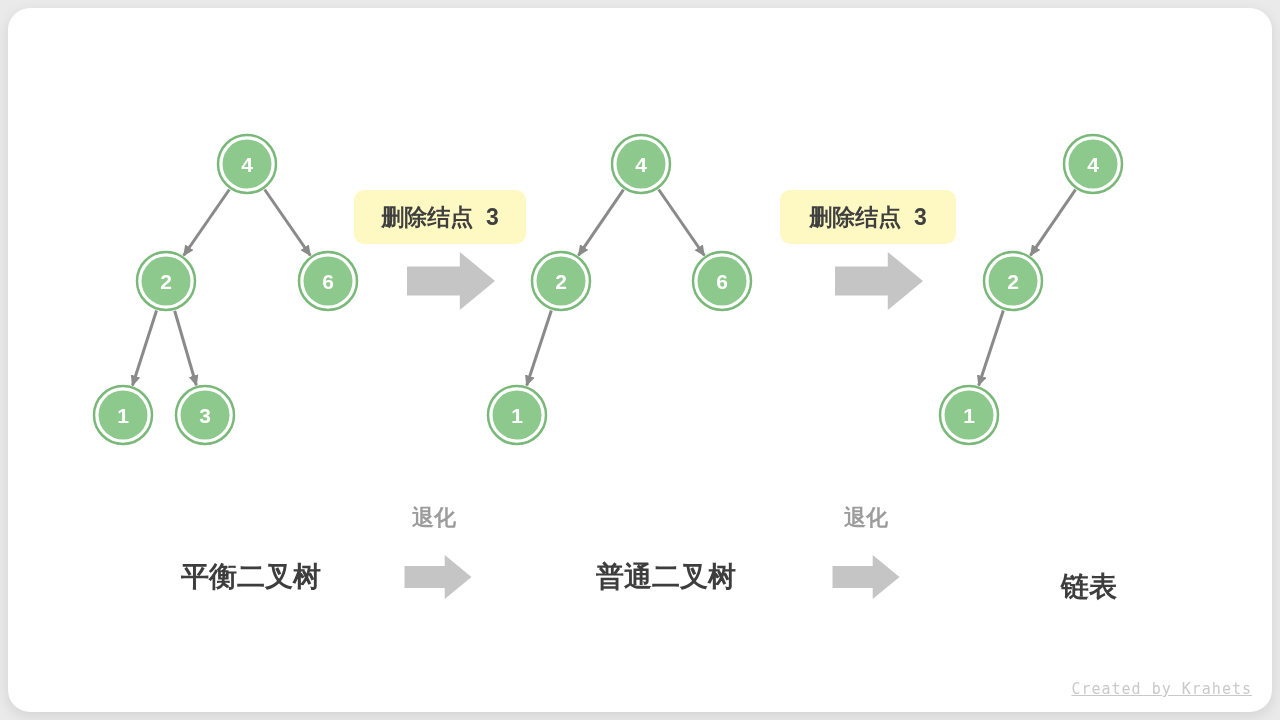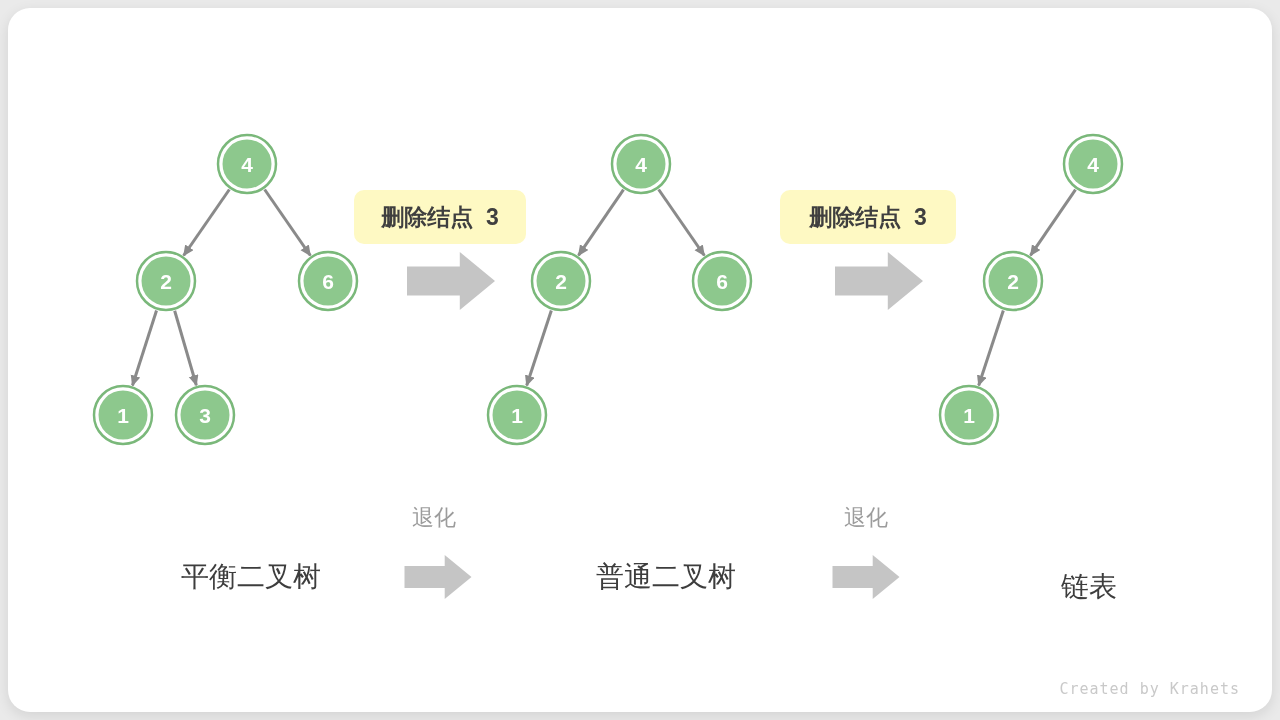--- a/index.html
+++ b/index.html
@@ -29,35 +29,36 @@
     display:flex;align-items:center;justify-content:center;
     background:#fef9c3;
     border-radius:10px;
     color:#3f3f3f;
     font-size:23px;
     font-weight:bold;
   }
   .degrade{
     color:#9c9c9c;
     font-size:22px;
-    font-weight:normal;
+    font-weight:bold;
   }
   .caption{
     color:#3d3d3d;
     font-size:28px;
-    font-weight:normal;
+    font-weight:bold;
   }
   .watermark{
     position:absolute;
-    right:40px;
+    right:28px;
     bottom:22px;
     color:#c9c9c9;
     font-family:"DejaVu Sans Mono","Liberation Mono",monospace;
     font-size:15px;
     letter-spacing:1px;
+    text-decoration:underline;
   }
 </style>
 </head>
 <body>
 
 <div class="stage">
   <div class="card"></div>
 
   <svg id="diagram" viewBox="0 0 1280 720">
       <defs>

